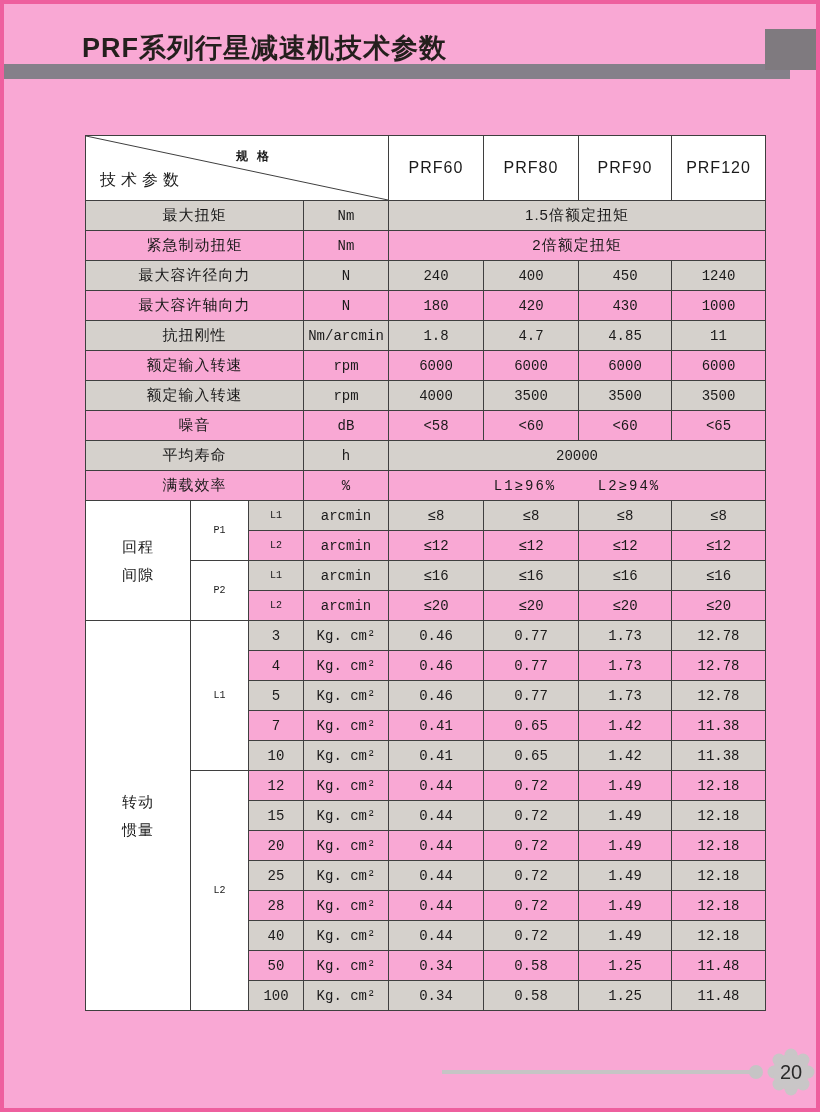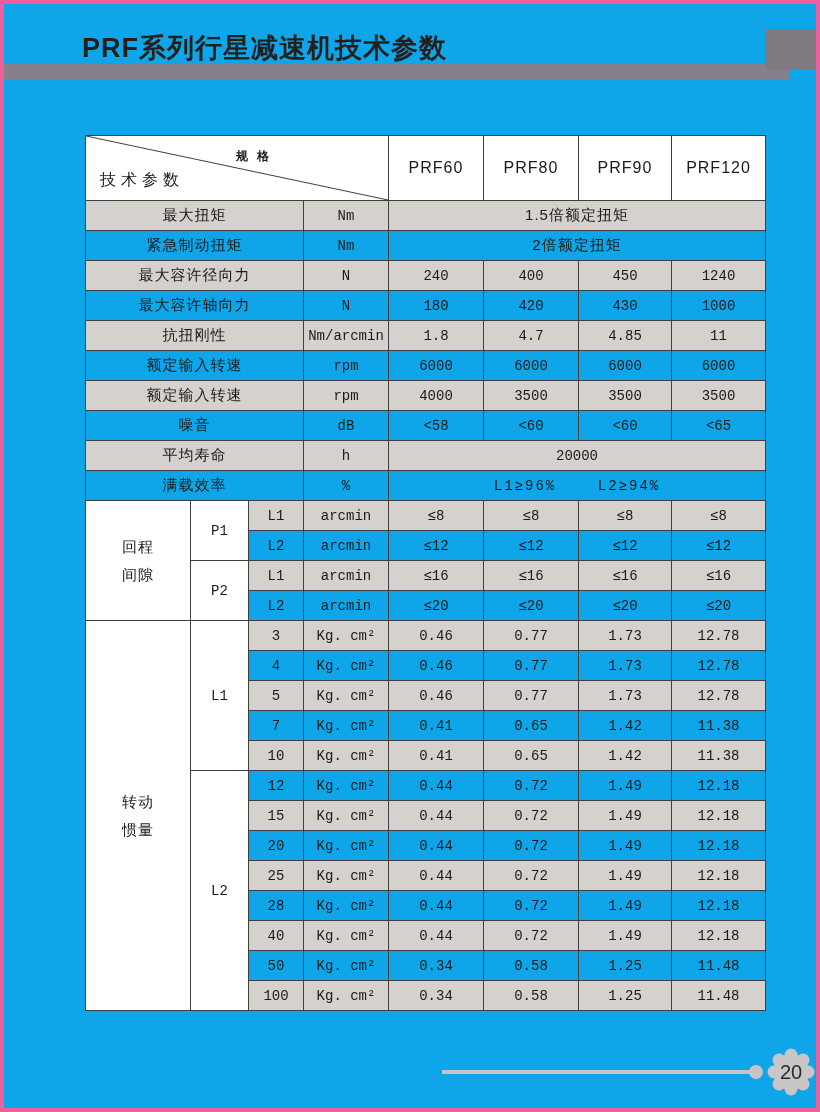--- a/index.html
+++ b/index.html
@@ -1,18 +1,18 @@
 <!DOCTYPE html>
 <html><head>
 <meta charset="utf-8">
 <style>
   html,body{margin:0;padding:0;background:#fff;}
   .page{
     position:relative;width:820px;height:1112px;box-sizing:border-box;
-    background:#0ea5e9;border:4px solid #ee5f9e;overflow:hidden;
+    background:#f9a8d4;border:4px solid #ee5f9e;overflow:hidden;
     font-family:"Liberation Sans",sans-serif;color:#1a1a1a;
   }
   
   .title{
     position:absolute;left:78px;top:26px;margin:0;
     font-size:27px;font-weight:bold;letter-spacing:1px;color:#241f1d;
     font-family:"Liberation Sans","DejaVu Sans",sans-serif;white-space:nowrap;
   }
   .header-bar{position:absolute;left:0;top:60px;width:786px;height:15px;background:#85808a;}
   .header-square{position:absolute;left:761px;top:25px;width:51px;height:41px;background:#7f7a7f;}
@@ -26,21 +26,21 @@
     overflow:hidden;
   }
   tr.hd{height:65px;}
   tr.r{height:30px;}
   tr.g td{background:#d5d1cc;}
   td.w{background:#ffffff !important;}
   .cn{font-size:15px;letter-spacing:1px;}
   .colhead{font-size:16px;letter-spacing:1px;background:#fff;}
   .unit{font-family:Liberation Mono, monospace;font-size:14px;letter-spacing:0;}
   .num{font-family:"Liberation Mono","DejaVu Sans Mono",monospace;font-size:14px;}
-  .lvl{font-family:"Liberation Mono","DejaVu Sans Mono",monospace;font-size:14px;}
+  .lvl{font-family:"Liberation Mono","DejaVu Sans Mono",monospace;font-size:10px;}
   .pre{white-space:pre;letter-spacing:2px;}
   .grp-inner{display:inline-block;width:34px;word-break:break-all;line-height:28px;font-size:15px;letter-spacing:1px;}
   
   td.diag{position:relative;background:#fff;}
   td.diag svg{position:absolute;left:0;top:0;width:100%;height:100%;}
   .diag-top{position:absolute;left:150px;top:12px;font-size:12px;font-weight:bold;letter-spacing:9px;}
   .diag-bottom{position:absolute;left:14px;bottom:9px;font-size:16px;font-weight:normal;letter-spacing:5px;}
   
   .footer-rule{position:absolute;left:438px;top:1066px;width:311px;height:4px;background:#c6c4c5;}
   .footer-dot{position:absolute;left:745px;top:1061px;width:14px;height:14px;border-radius:50%;background:#c6c4c5;}

